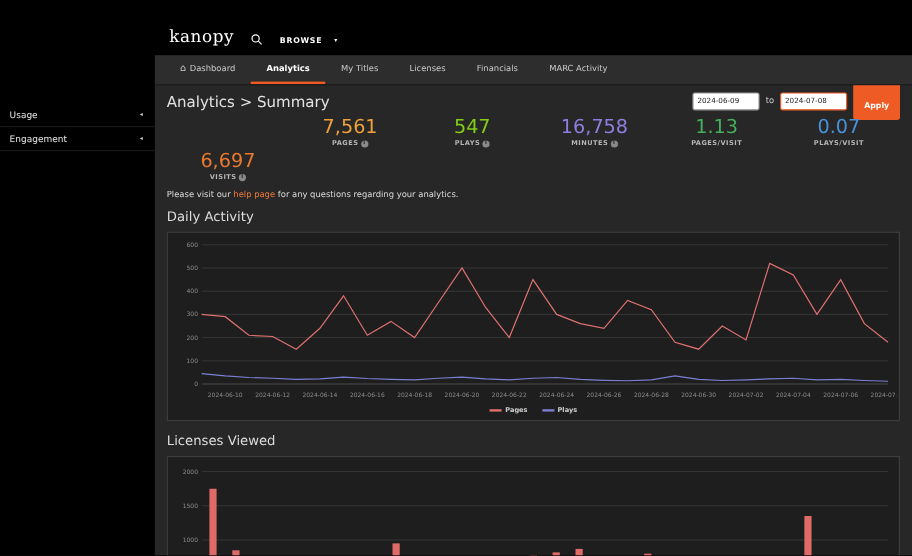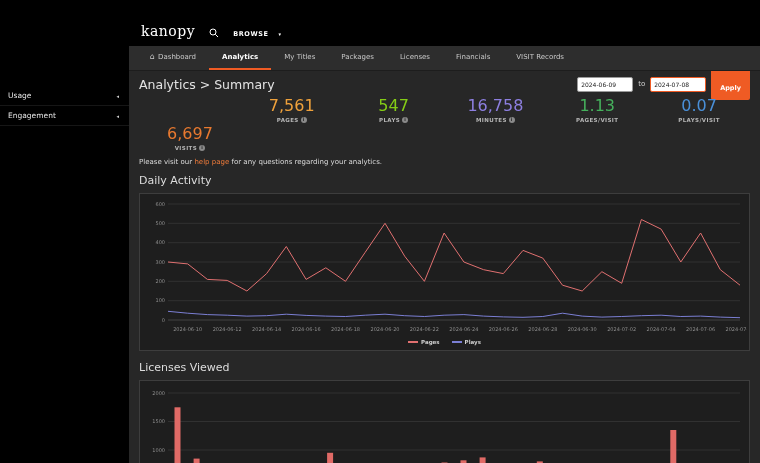--- a/index.html
+++ b/index.html
@@ -86,30 +86,27 @@
         <span class="home">⌂</span>
         <span>Dashboard</span>
       </div>
       <div class="tab active" style="border-bottom-color: rgb(239, 91, 36);">
         <span>Analytics</span>
       </div>
       <div class="tab">
         <span>My Titles</span>
       </div>
       <div class="tab">
-        <span>Packages</span>
-      </div>
-      <div class="tab">
         <span>Licenses</span>
       </div>
       <div class="tab">
         <span>Financials</span>
       </div>
       <div class="tab">
-        <span>VISIT Records</span>
+        <span>MARC Activity</span>
       </div>
     </nav>
 
     <main class="content">
 
       <div class="title-row">
         <h1 class="page-title">Analytics &gt; Summary</h1>
         <div class="date-controls">
           <input class="date-input" type="text" value="2024-06-09" style="">
           <span class="to-label">to</span>

